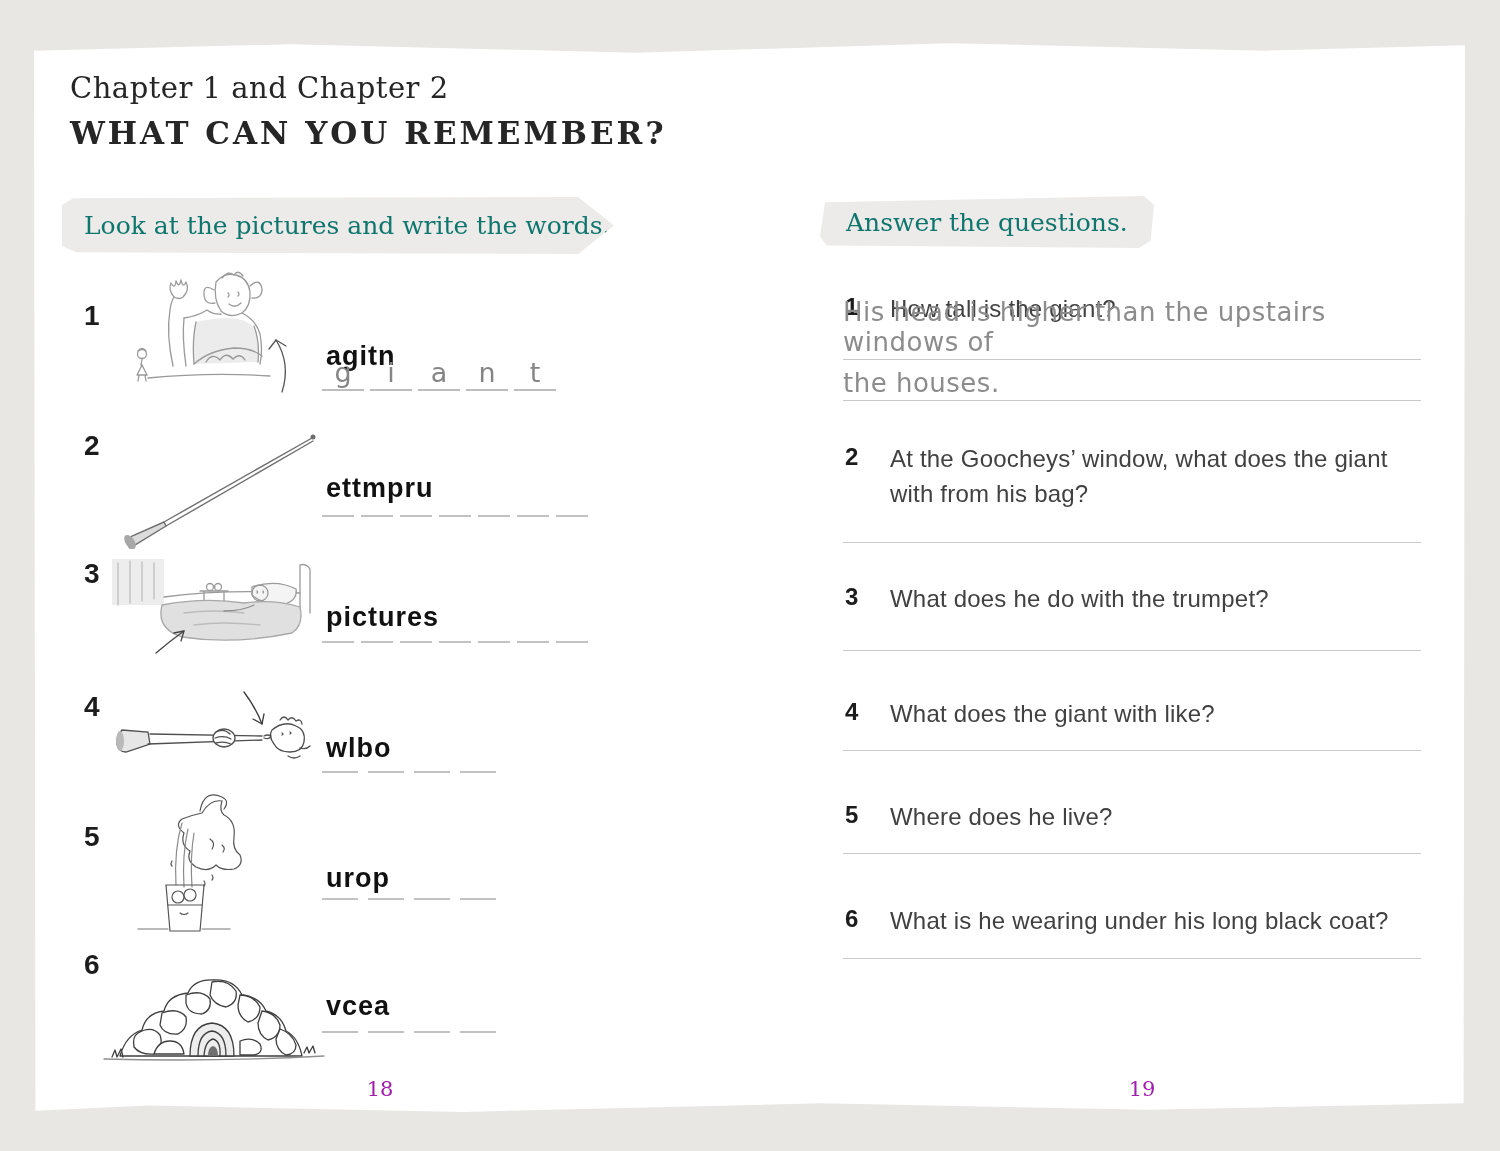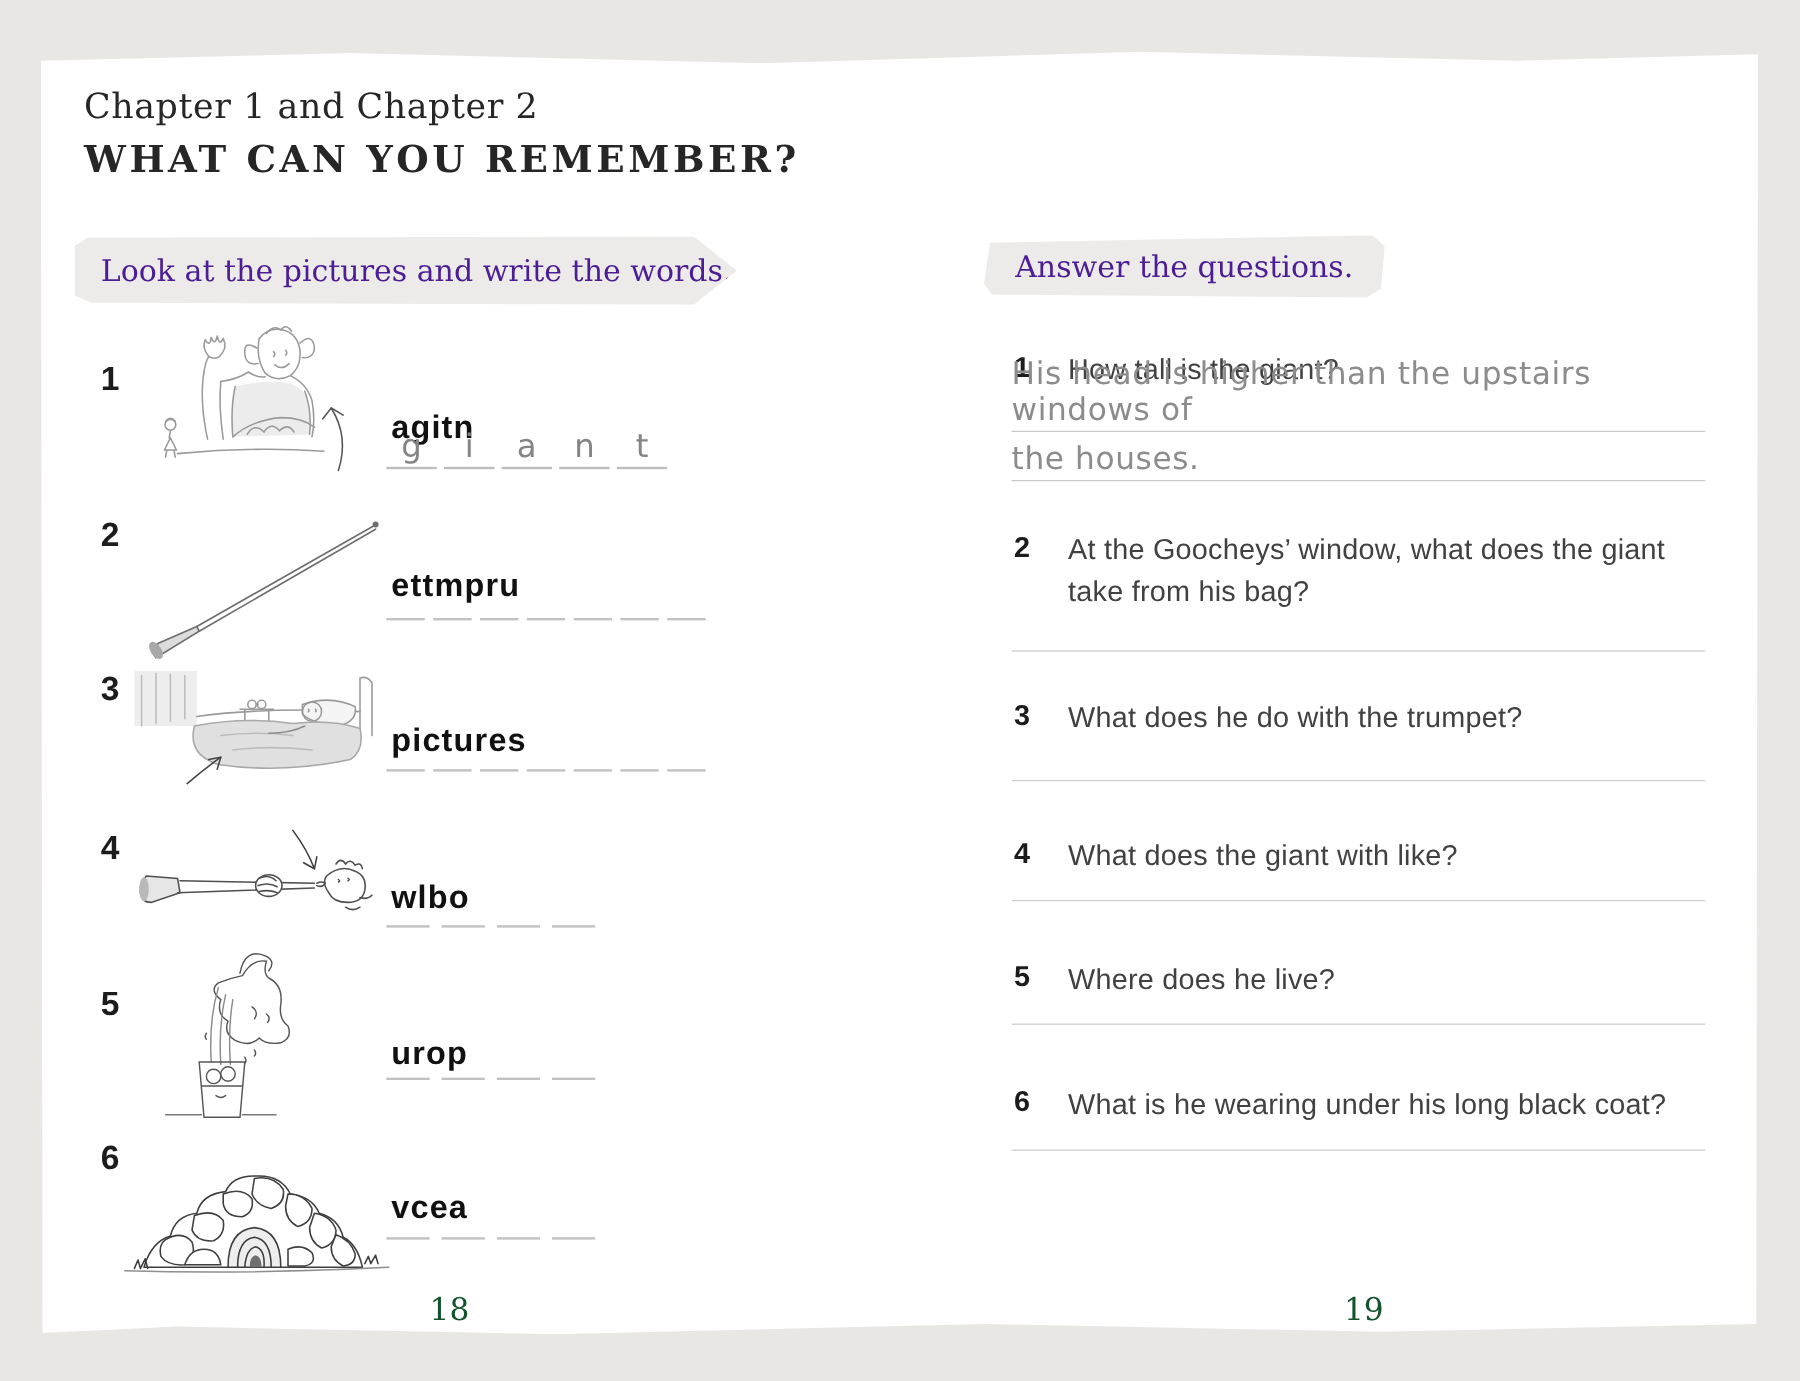--- a/index.html
+++ b/index.html
@@ -26,21 +26,21 @@
     font-size:29px;letter-spacing:0.5px;
   }
   .page-title{
     margin-top:10px;
     font-family:"DejaVu Serif","Liberation Serif",serif;
     font-weight:bold;font-size:31px;letter-spacing:3px;
   }
   .banner{
     position:absolute;background:#ecebe9;
     font-family:"DejaVu Serif","Liberation Serif",serif;
-    font-size:25px;color:#4c1d95;
+    font-size:25px;color:#0f766e;
     display:flex;align-items:center;
   }
   .banner-left{
     left:28px;top:156px;width:530px;height:57px;padding-left:22px;
     clip-path:polygon(0 14%, 2% 2%, 93.5% 0%, 100% 50%, 93.5% 100%, 2.5% 97%, 0 86%);
   }
   .banner-right{
     left:786px;top:155px;width:308px;height:52px;padding-left:26px;
     clip-path:polygon(1.5% 12%, 97% 0%, 100% 18%, 99% 86%, 95.5% 100%, 2% 95%, 0 78%);
   }
@@ -79,23 +79,23 @@
     border-bottom:1.5px solid #c9c9c9;
     font-size:26px;color:#8c8c8c;letter-spacing:0.5px;
     font-family:"DejaVu Sans",sans-serif;
     display:flex;align-items:flex-end;padding-bottom:2px;box-sizing:border-box;
   }
   .ans-line{
     position:absolute;left:809px;width:578px;height:0;
     border-top:1.5px solid #cbcbcb;
   }
   .pagenum{
-    position:absolute;width:44px;top:1036px;
+    position:absolute;width:44px;text-align:center;top:1036px;
     font-family:"DejaVu Serif","Liberation Serif",serif;
-    font-size:26px;color:#14532d;
+    font-size:21px;color:#a21caf;
   }
 </style>
 </head>
 <body>
 
 <div class="page">
 
   <div class="left-header">
     <div class="chapter-line">Chapter 1 and Chapter 2</div>
     <div class="page-title">WHAT CAN YOU REMEMBER?</div>
@@ -276,21 +276,21 @@
   </div>
 
   <div class="q-num" style="top:252px">1</div>
   <div class="q-text" style="top:250px">How tall is the giant?</div>
   <div class="hand-line" style="top:285px">His head is higher than the upstairs windows of</div>
   <div class="hand-line" style="top:326px">the houses.</div>
 
   <div class="q-num" style="top:402px">2</div>
   <div class="q-text" style="top:400px">
     <span>At the Goocheys’ window, what does the giant</span><br>
-    <span>take from his bag?</span>
+    <span>with from his bag?</span>
   </div>
   <div class="ans-line" style="top:501px"></div>
 
   <div class="q-num" style="top:542px">3</div>
   <div class="q-text" style="top:540px">What does he do with the trumpet?</div>
   <div class="ans-line" style="top:609px"></div>
 
   <div class="q-num" style="top:657px">4</div>
   <div class="q-text" style="top:655px">What does the giant with like?</div>
   <div class="ans-line" style="top:709px"></div>

